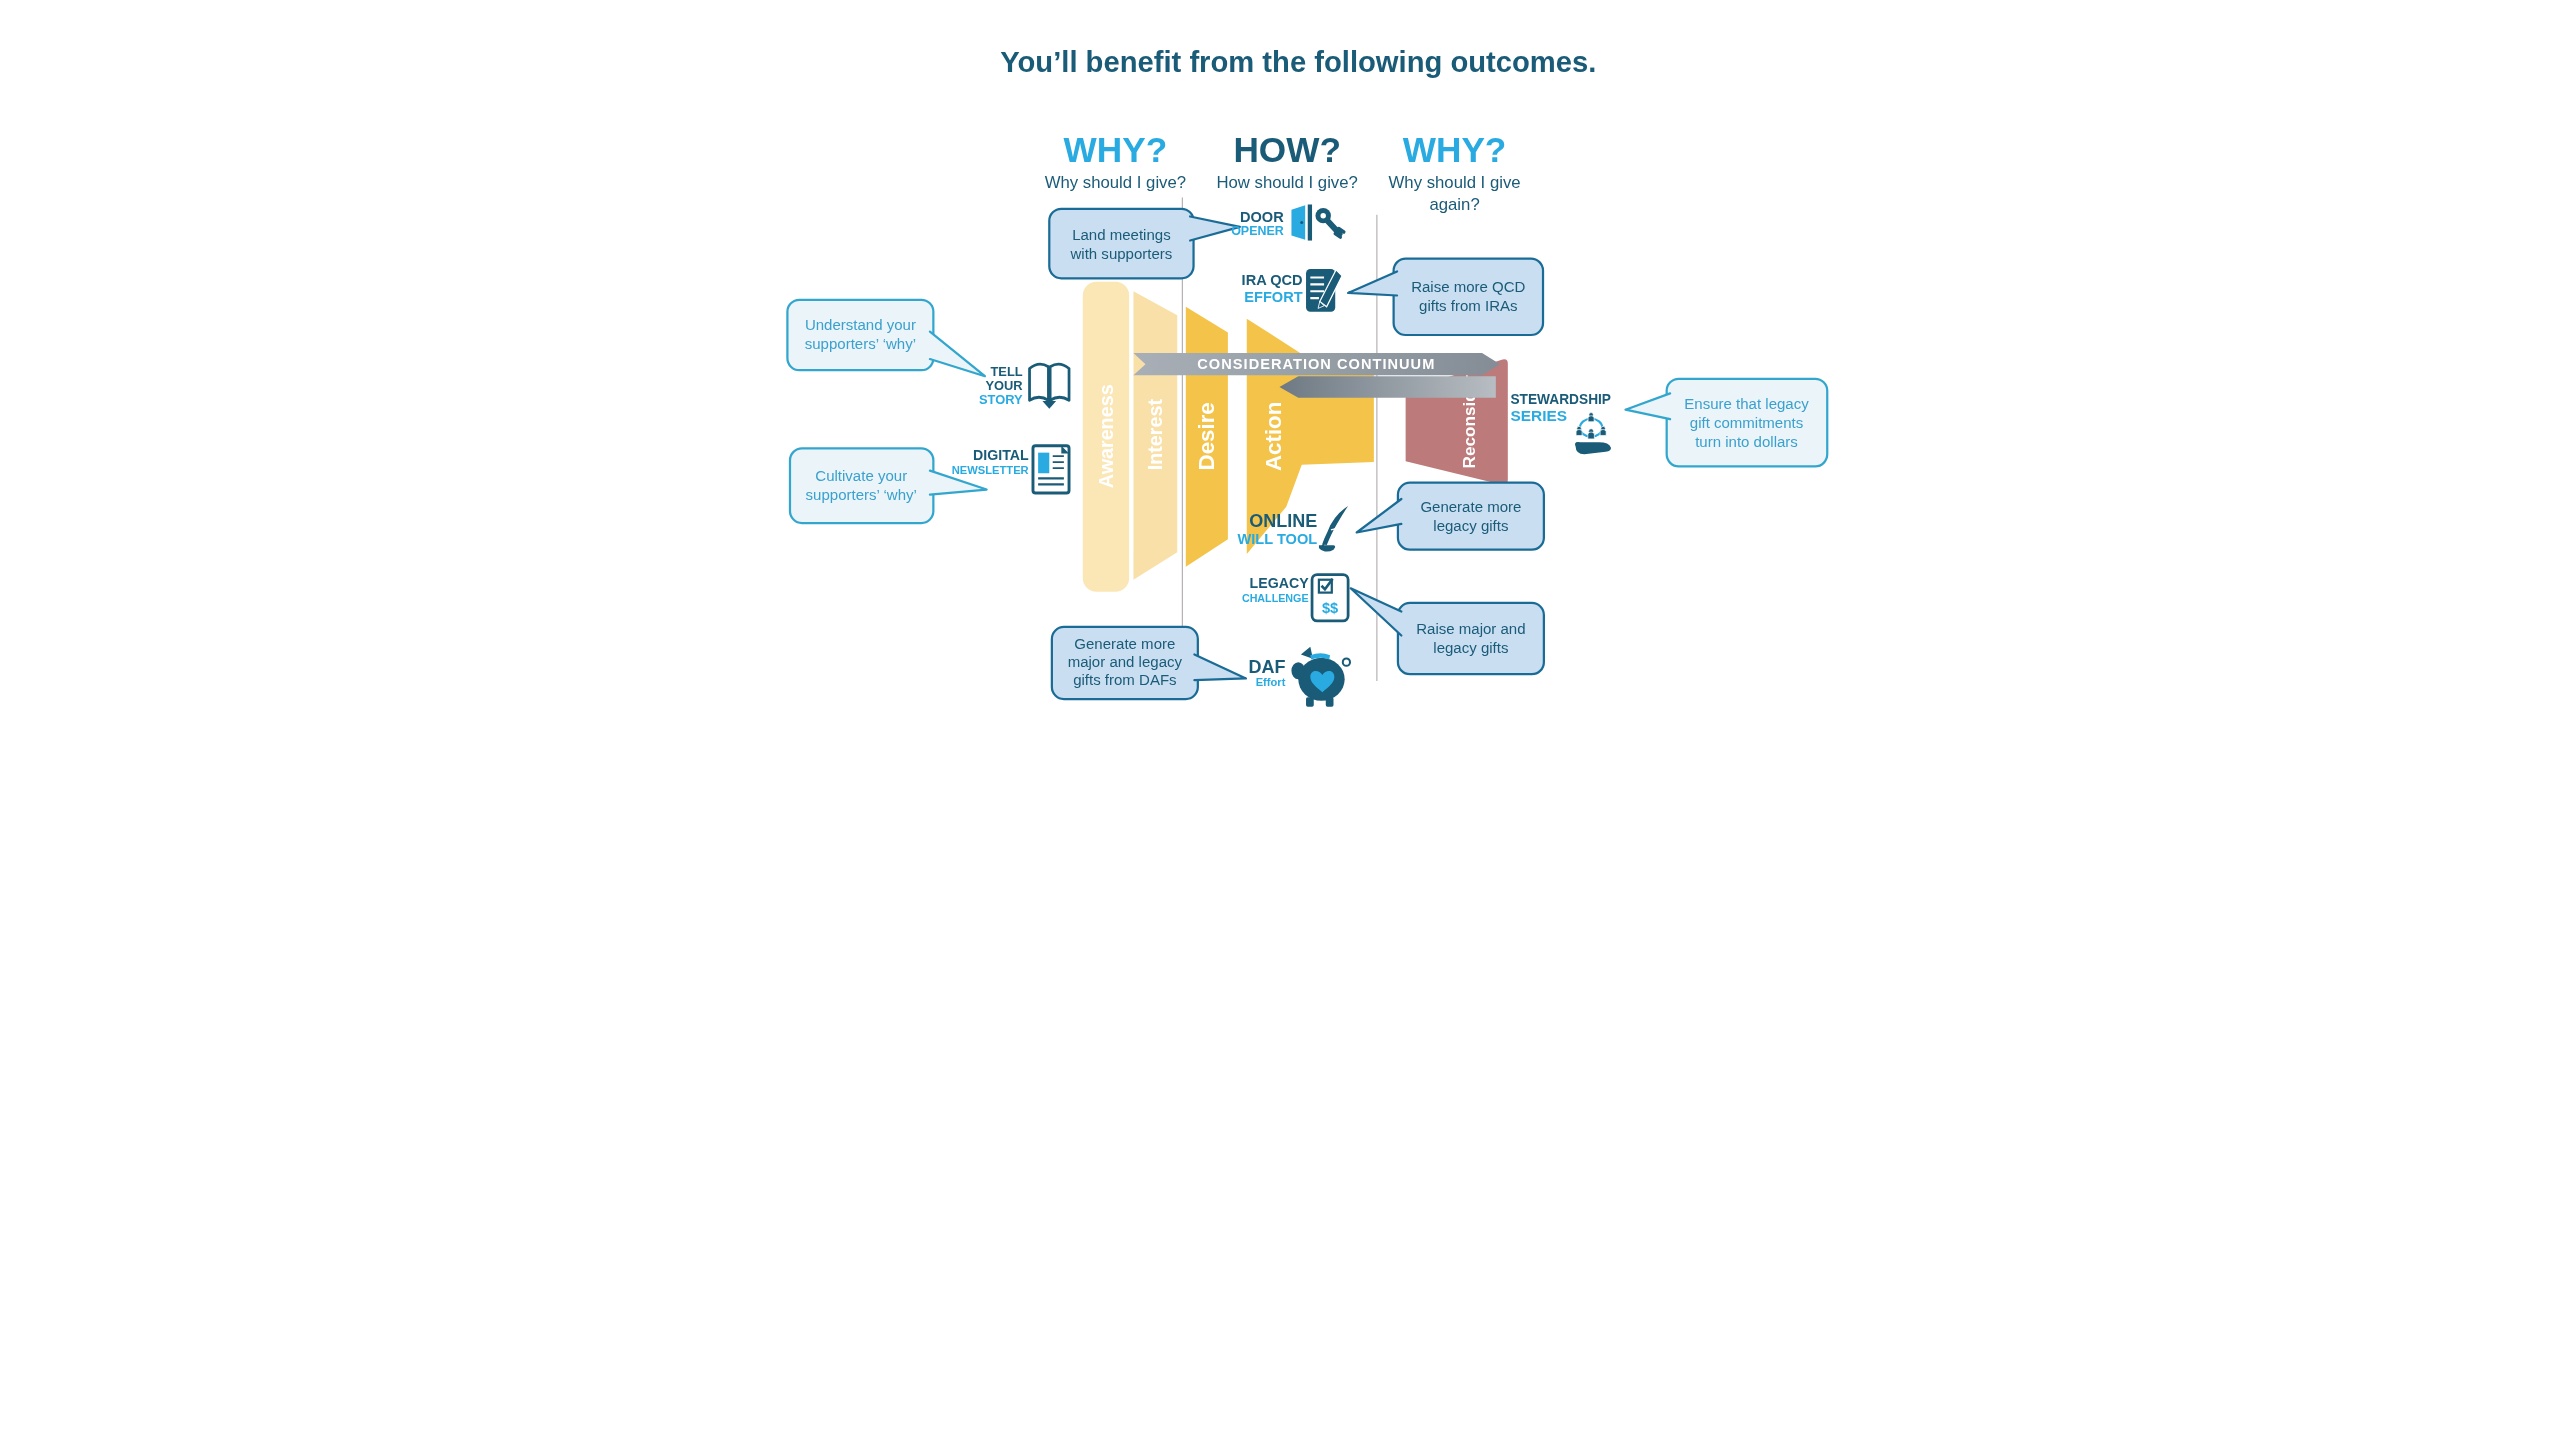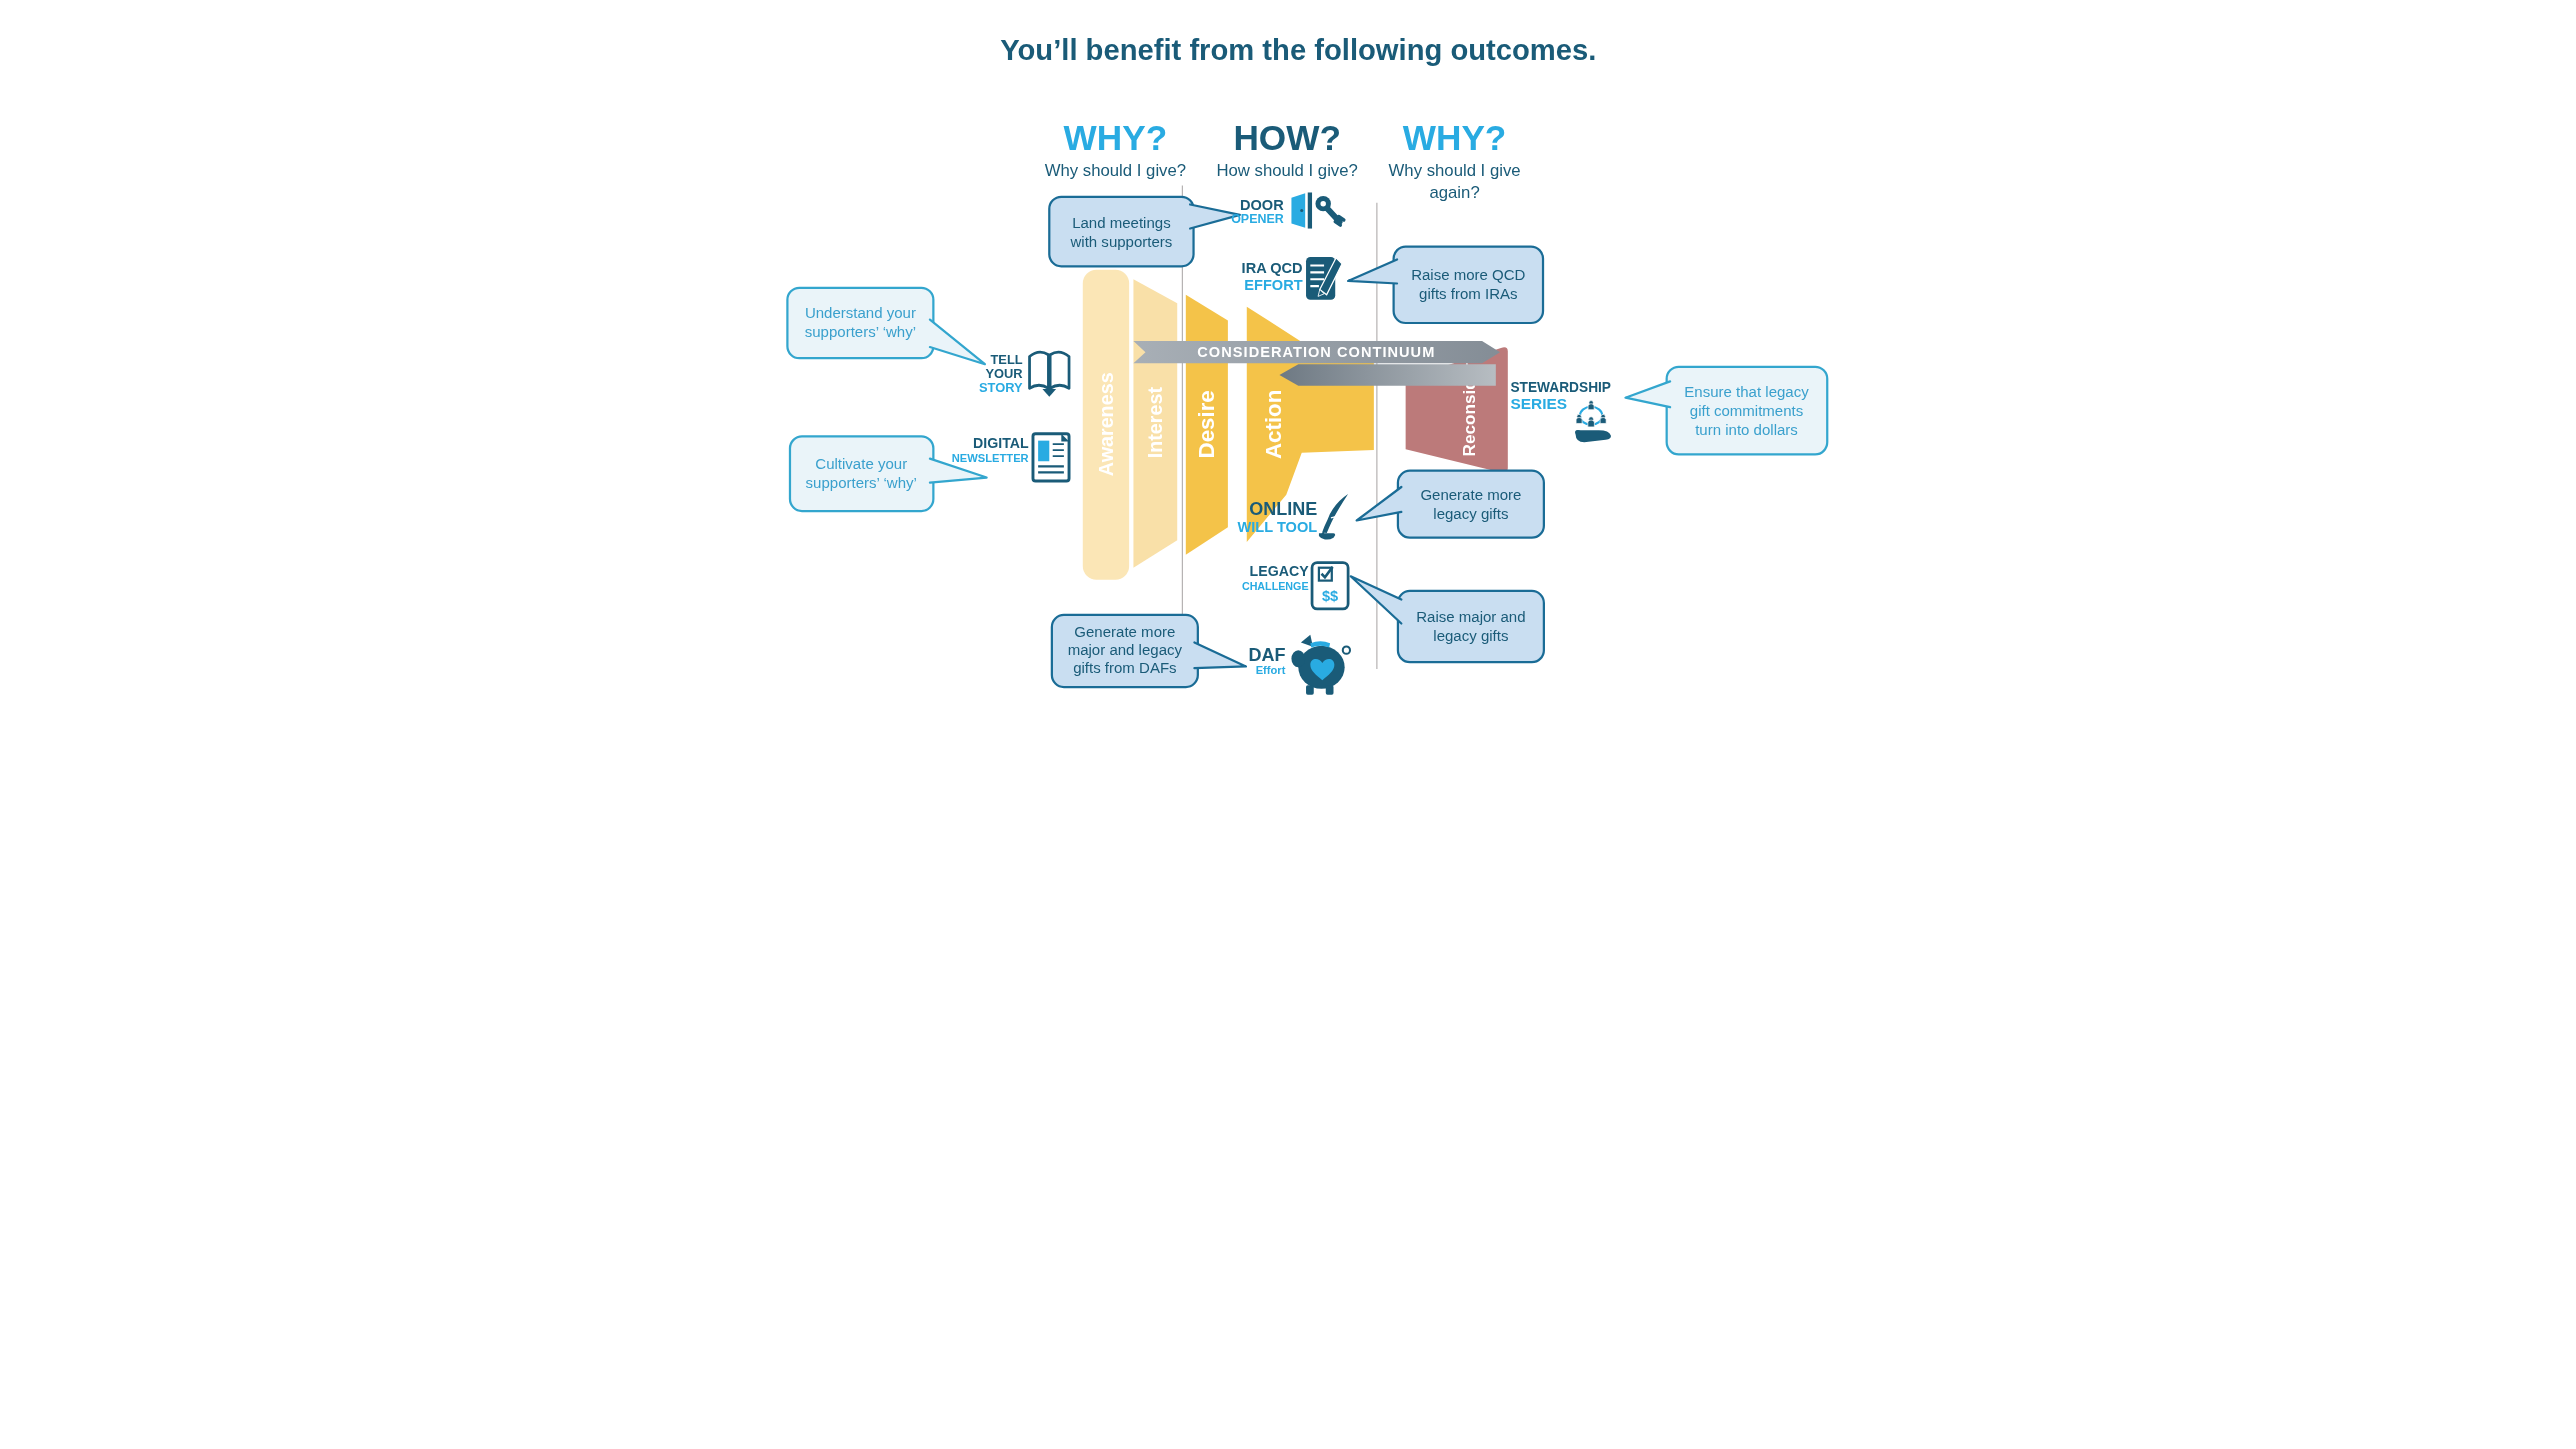--- a/index.html
+++ b/index.html
@@ -1,16 +1,16 @@
 <!DOCTYPE html>
 <html style="font-size:13.7px"><head>
 <meta charset="utf-8">
 <style>
   html,body{margin:0;padding:0;background:#ffffff;}
-  .stage{position:relative;width:1288px;height:725px;margin:0 auto;background:#ffffff;overflow:hidden;}
+  .stage{position:relative;width:1288px;height:725px;margin:12px auto;background:#ffffff;overflow:hidden;}
   svg{display:block;}
   text{font-family:"Liberation Sans", sans-serif;}
   .t-title{font-weight:700;font-size:34px;fill:#1A5B78;}
   .t-head{font-weight:700;font-size:41px;}
   .t-head-blue{fill:#29ABE2;}
   .t-head-dark{fill:#1A5B78;}
   .t-sub{font-size:19.5px;fill:#1A5B78;font-weight:400;}
   .t-stage{font-weight:700;fill:#ffffff;}
   .t-arrow{font-weight:700;font-size:17px;fill:#ffffff;letter-spacing:1.2px;}
   .t-prog-dark{font-weight:700;fill:#1A5B78;}

